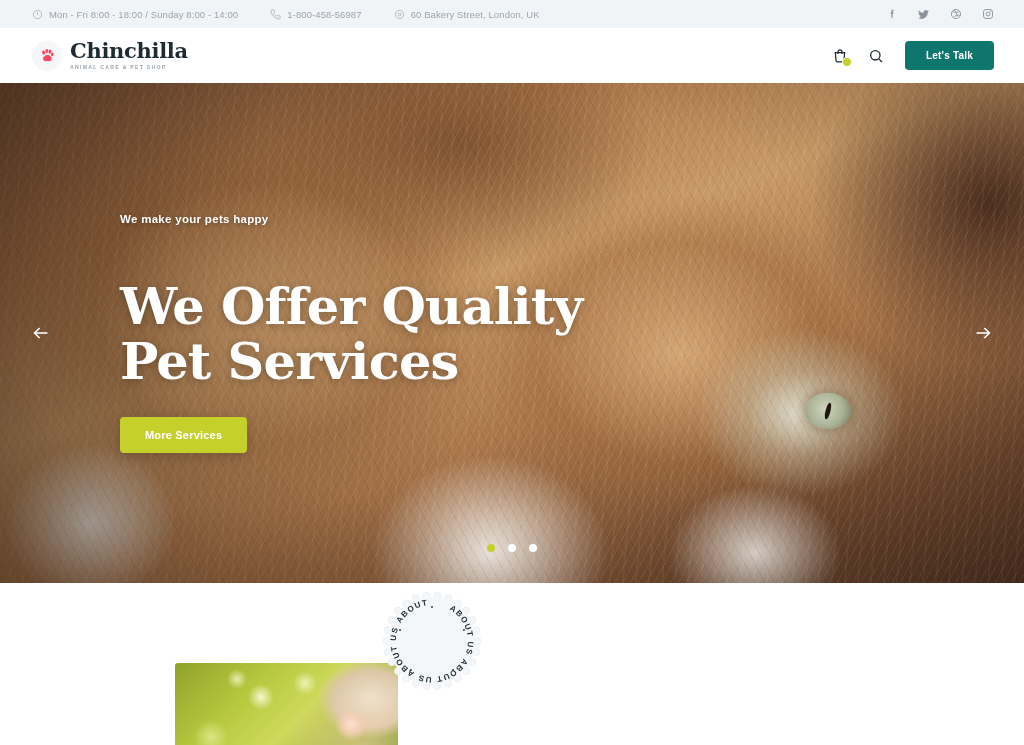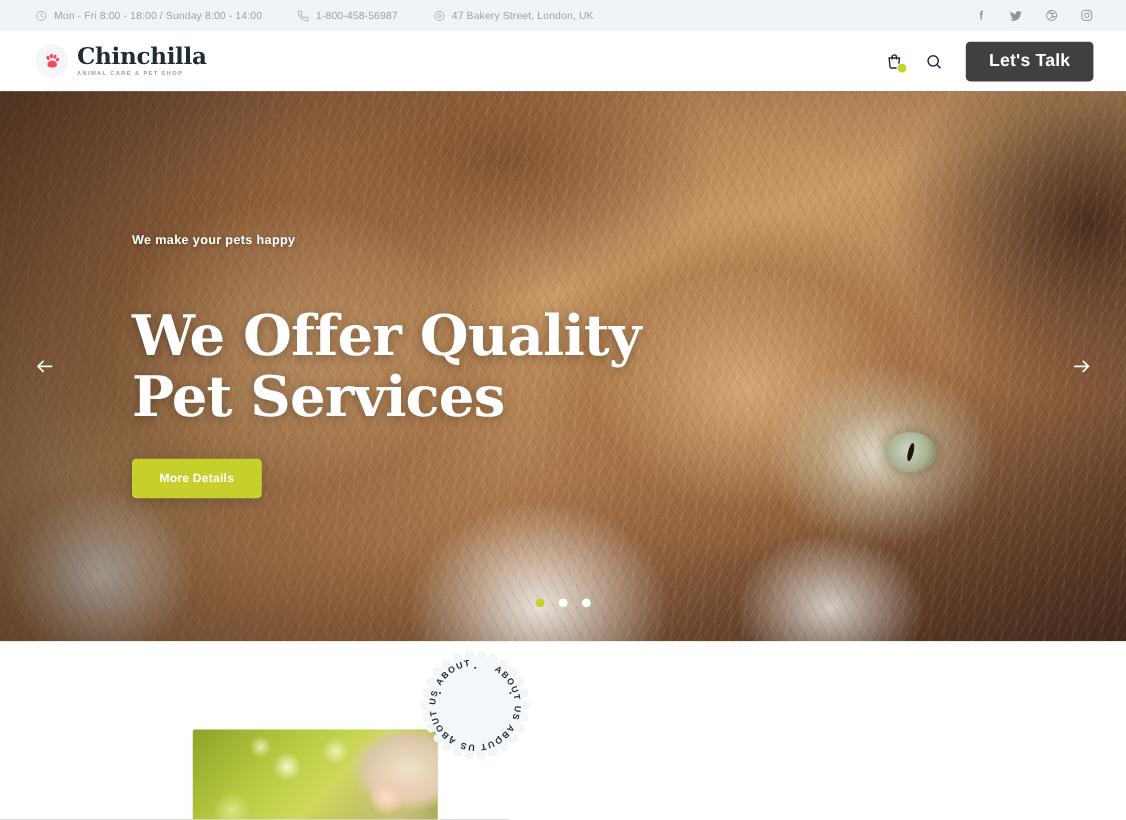--- a/index.html
+++ b/index.html
@@ -148,23 +148,23 @@
   .icon-btn svg { display: block; }
   .cart-badge {
     position: absolute;
     right: -1px; bottom: 0px;
     width: 10px; height: 10px;
     border-radius: 50%;
     background: #c5d02b;
     border: 1.5px solid #ffffff;
   }
   .talk-btn {
-    background: #404040;
+    background: #0f766e;
     color: #ffffff;
-    font-size: 16px;
+    font-size: 10px;
     font-weight: 700;
     padding: 9px 21px;
     border-radius: 4px;
     border: none;
     cursor: pointer;
     margin-left: 4px;
     font-family: "Liberation Sans", sans-serif;
     letter-spacing: .2px;
   }
 
@@ -370,21 +370,21 @@
       <span>1-800-458-56987</span>
     </div>
 
     <div class="tb-group">
       <span class="tb-ico">
         <svg width="11" height="11" viewBox="0 0 24 24" fill="none" stroke="currentColor" stroke-width="2">
           <circle cx="12" cy="12" r="9"></circle>
             <circle cx="12" cy="12" r="3.2"></circle>
         </svg>
       </span>
-      <span>47 Bakery Street, London, UK</span>
+      <span>60 Bakery Street, London, UK</span>
     </div>
 
     <div class="tb-socials">
       <span class="soc">
         <svg width="12" height="12" viewBox="0 0 24 24" fill="currentColor">
           <path d="M15.3 8.4h-2.1V7c0-.6.4-.8.7-.8h1.4V3.6h-2c-2.2 0-2.7 1.6-2.7 2.7v2.1H9.2V11h1.4v8.4h2.6V11h1.8l.3-2.6z"></path>
         </svg>
       </span>
       <span class="soc">
         <svg width="13" height="13" viewBox="0 0 24 24" fill="currentColor">
@@ -454,21 +454,21 @@
 <div class="hero">
   <div class="hero-bg"></div>
   <div class="hero-fur"></div>
   <div class="hero-cat-eye"></div>
   <div class="hero-vignette"></div>
 
   <div class="hero-content">
     <div class="hero-sub">We make your pets happy</div>
     <div class="hero-title">We Offer Quality
 Pet Services</div>
-    <button class="hero-btn">More Details</button>
+    <button class="hero-btn">More Services</button>
   </div>
 
   <div class="hero-arrow prev">
     <svg width="22" height="22" viewBox="0 0 24 24" fill="none" stroke="currentColor" stroke-width="1.7">
       <path d="M19 12H5"></path>
         <path d="M10.5 6.5L5 12l5.5 5.5"></path>
     </svg>
   </div>
   <div class="hero-arrow next">
     <svg width="22" height="22" viewBox="0 0 24 24" fill="none" stroke="currentColor" stroke-width="1.7">

